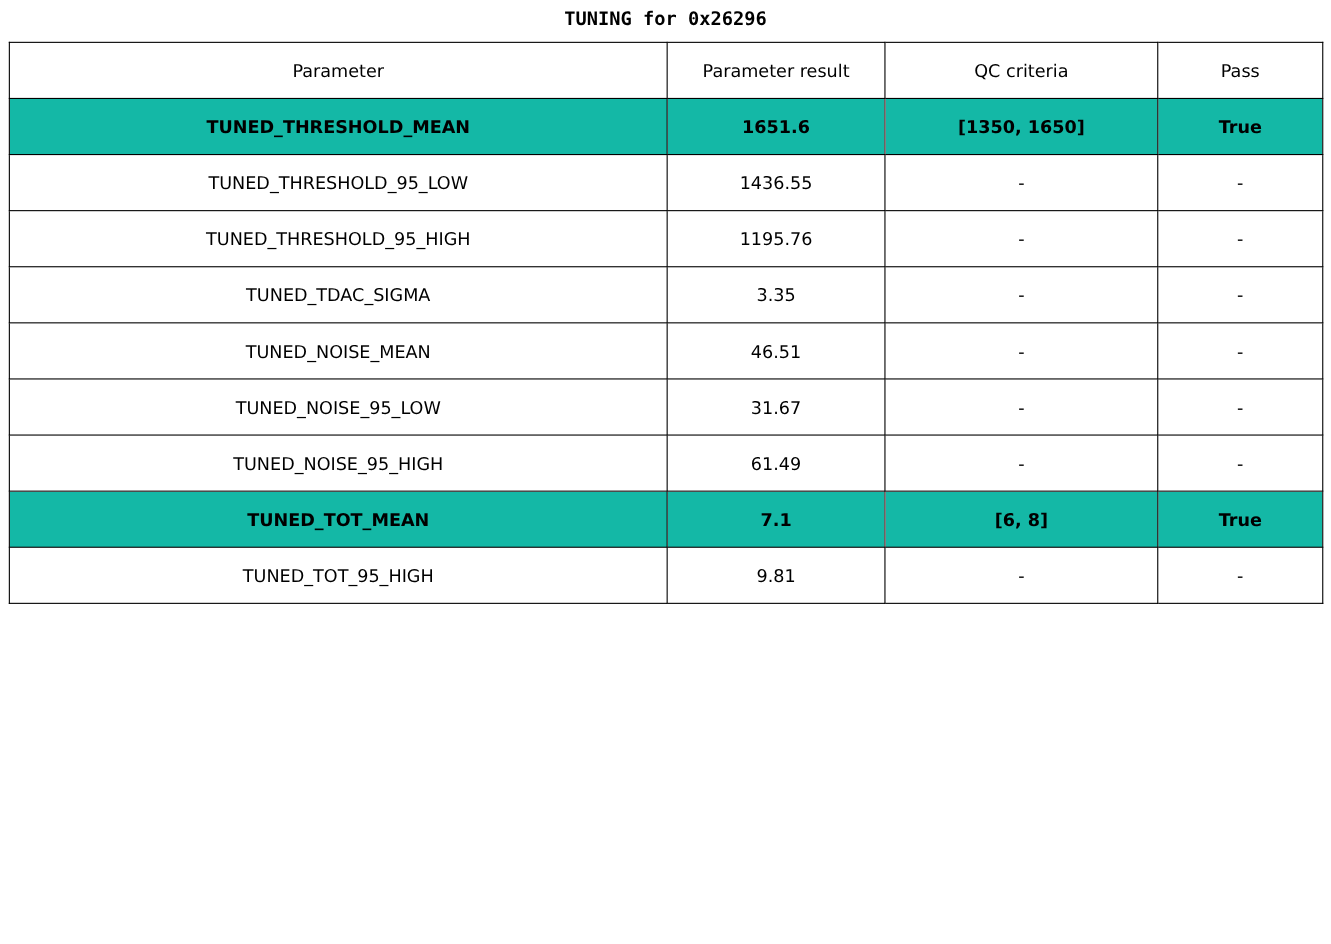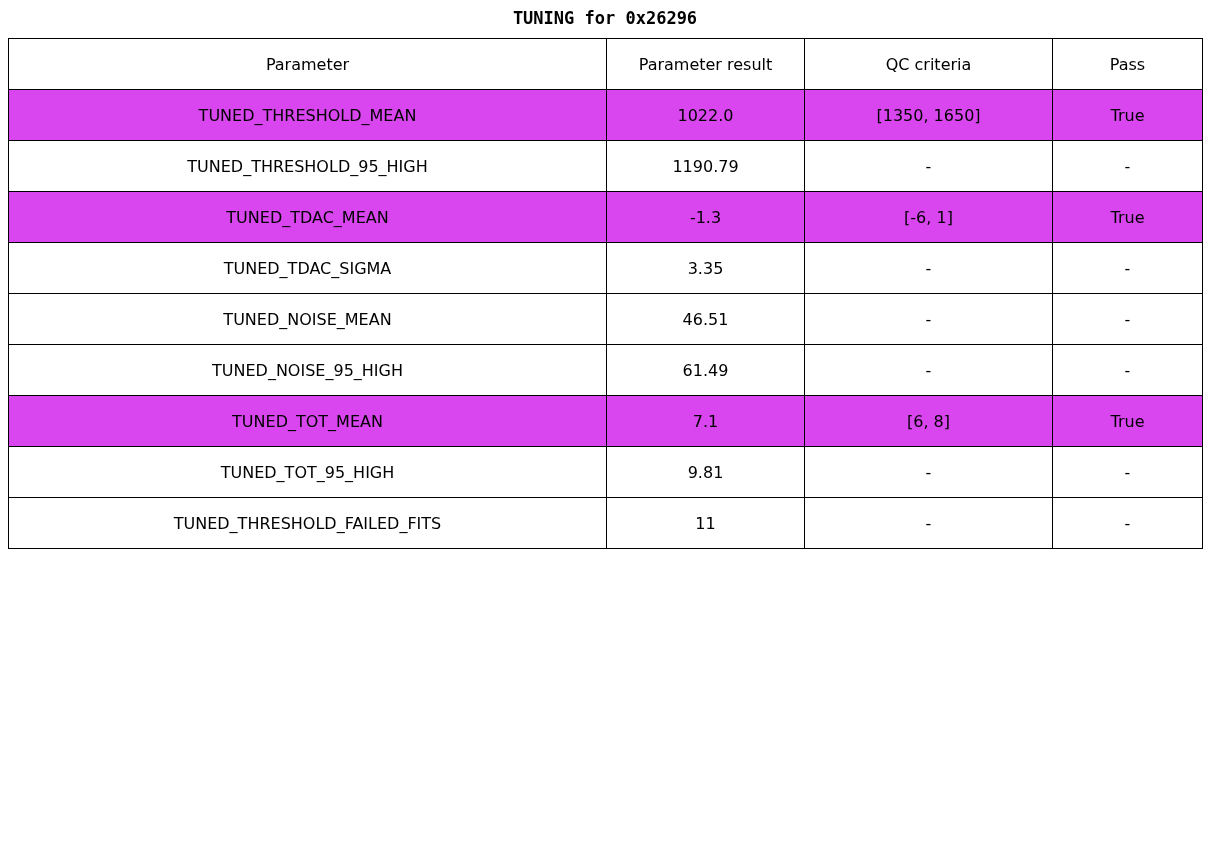--- a/index.html
+++ b/index.html
@@ -49,21 +49,22 @@
     padding: 0 4px;
     overflow: hidden;
     white-space: nowrap;
   }
   col.c-param { width: 598px; }
   col.c-result { width: 198px; }
   col.c-criteria { width: 248px; }
   col.c-pass { width: 150px; }
 
   tr.pass-row td {
-    background: #d946ef;
+    background: #14b8a6;
+    font-weight: bold;
   }
   tr.head-row td {
     background: #ffffff;
   }
 </style>
 </head>
 <body>
 
 <div class="page">
 
@@ -79,45 +80,51 @@
       </colgroup>
       <tbody>
         <tr class="head-row">
           <td>Parameter</td>
           <td>Parameter result</td>
           <td>QC criteria</td>
           <td>Pass</td>
         </tr>
       <tr class="pass-row">
             <td>TUNED_THRESHOLD_MEAN</td>
-            <td>1022.0</td>
+            <td>1651.6</td>
             <td>[1350, 1650]</td>
             <td>True</td>
           </tr>
           <tr>
-            <td>TUNED_THRESHOLD_95_HIGH</td>
-            <td>1190.79</td>
+            <td>TUNED_THRESHOLD_95_LOW</td>
+            <td>1436.55</td>
             <td>-</td>
             <td>-</td>
           </tr>
-          <tr class="pass-row">
-            <td>TUNED_TDAC_MEAN</td>
-            <td>-1.3</td>
-            <td>[-6, 1]</td>
-            <td>True</td>
+          <tr>
+            <td>TUNED_THRESHOLD_95_HIGH</td>
+            <td>1195.76</td>
+            <td>-</td>
+            <td>-</td>
           </tr>
           <tr>
             <td>TUNED_TDAC_SIGMA</td>
             <td>3.35</td>
             <td>-</td>
             <td>-</td>
           </tr>
           <tr>
             <td>TUNED_NOISE_MEAN</td>
             <td>46.51</td>
+            <td>-</td>
+            <td>-</td>
+          </tr>
+          <tr>
+            <td>TUNED_NOISE_95_LOW</td>
+            <td>31.67</td>
             <td>-</td>
             <td>-</td>
           </tr>
           <tr>
             <td>TUNED_NOISE_95_HIGH</td>
             <td>61.49</td>
             <td>-</td>
             <td>-</td>
           </tr>
           <tr class="pass-row">
@@ -125,23 +132,17 @@
             <td>7.1</td>
             <td>[6, 8]</td>
             <td>True</td>
           </tr>
           <tr>
             <td>TUNED_TOT_95_HIGH</td>
             <td>9.81</td>
             <td>-</td>
             <td>-</td>
           </tr>
-          <tr>
-            <td>TUNED_THRESHOLD_FAILED_FITS</td>
-            <td>11</td>
-            <td>-</td>
-            <td>-</td>
-          </tr>
         </tbody>
     </table>
   </div>
 
 </div>
 
 </body></html>

